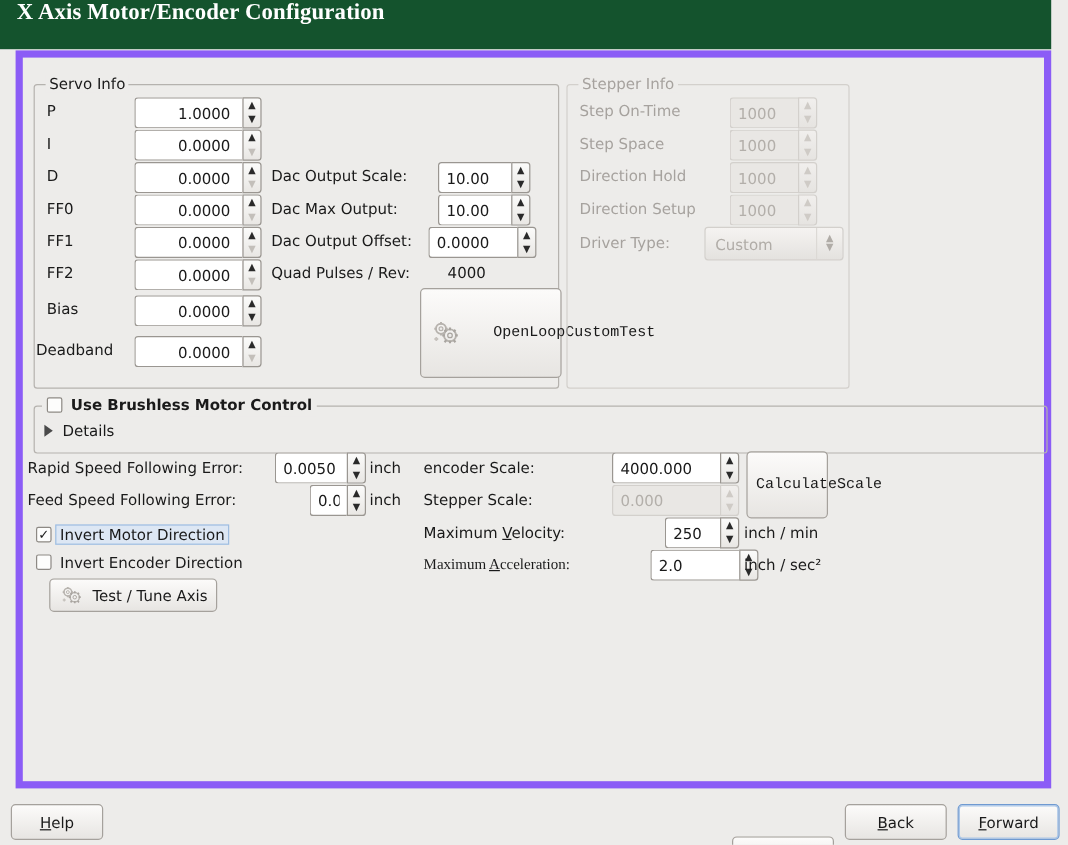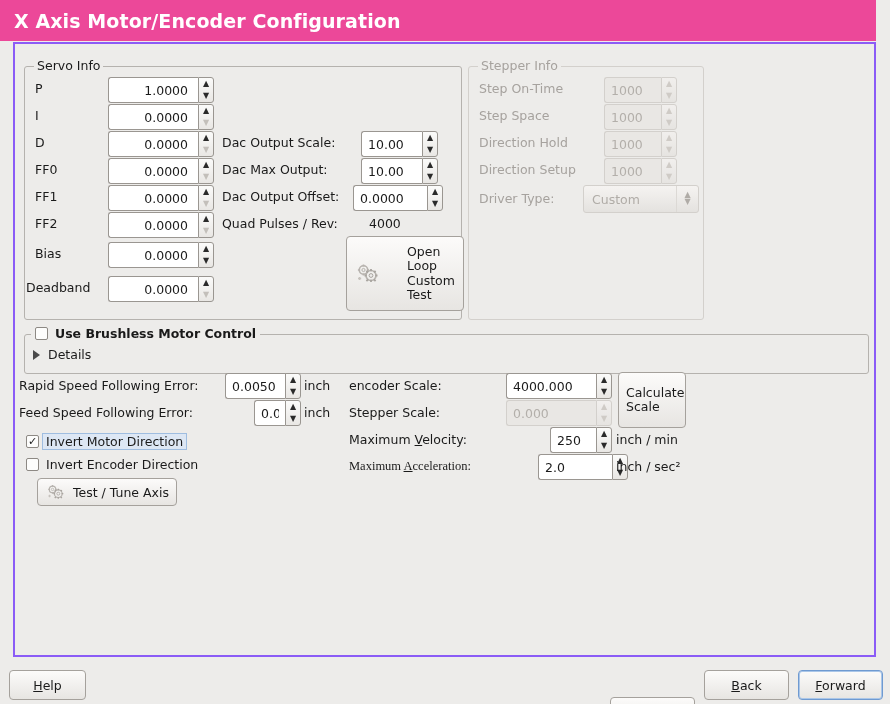--- a/index.html
+++ b/index.html
@@ -10,33 +10,33 @@
     font-family: "DejaVu Sans", "Liberation Sans", sans-serif;
     font-size: 12.5px;
     color: #1a1a1a;
     overflow: hidden;
   }
   #root { position: relative; width: 890px; height: 704px; }
 
   
   .titlebar {
     position: absolute; left: 0; top: 0; width: 876px; height: 41px;
-    background: #ec4899;
-    display: flex; align-items: center;
+    background: #14532d;
+    display: flex;  font-family: Liberation Serif, serif;
   }
   .titlebar .title {
     color: #ffffff; font-size: 19px; font-weight: bold;
     padding-left: 14px; letter-spacing: .1px;
   }
 
   
   .panel {
     position: absolute; left: 13px; top: 42px; width: 863px; height: 615px;
     background: #edecea;
-    border: 2px solid #8b5cf6;
+    border: 6px solid #8b5cf6;
   }
 
   
   .group {
     position: absolute;
     border: 1px solid #b5b2ae;
     border-radius: 3px;
   }
   .group > .group-label {
     position: absolute; top: -9px; left: 9px;
@@ -104,21 +104,21 @@
     border: 1px solid #a5a19c; border-radius: 4px;
     background: linear-gradient(#fcfbfa, #e7e5e2);
     font-size: 12.5px; color: #1a1a1a;
     display: flex; align-items: center; justify-content: center;
     cursor: default; user-select: none;
   }
   .btn.focus {
     border-color: #6f9ad1;
     box-shadow: 0 0 0 1px #aac6e8 inset;
   }
-  .btn .lines { display: flex; flex-direction: column; line-height: 1.16; }
+  .btn .lines { display: flex; line-height: 1.16; font-family: Liberation Mono, monospace; }
 
   
   .cb { position: absolute; display: flex; align-items: center; gap: 7px; }
   .cb .box {
     width: 13px; height: 13px; flex: 0 0 13px;
     border: 1px solid #8d8984; border-radius: 2px;
     background: #fdfdfc;
     display: flex; align-items: center; justify-content: center;
     font-size: 11px; line-height: 1; color: #1a1a1a;
   }

